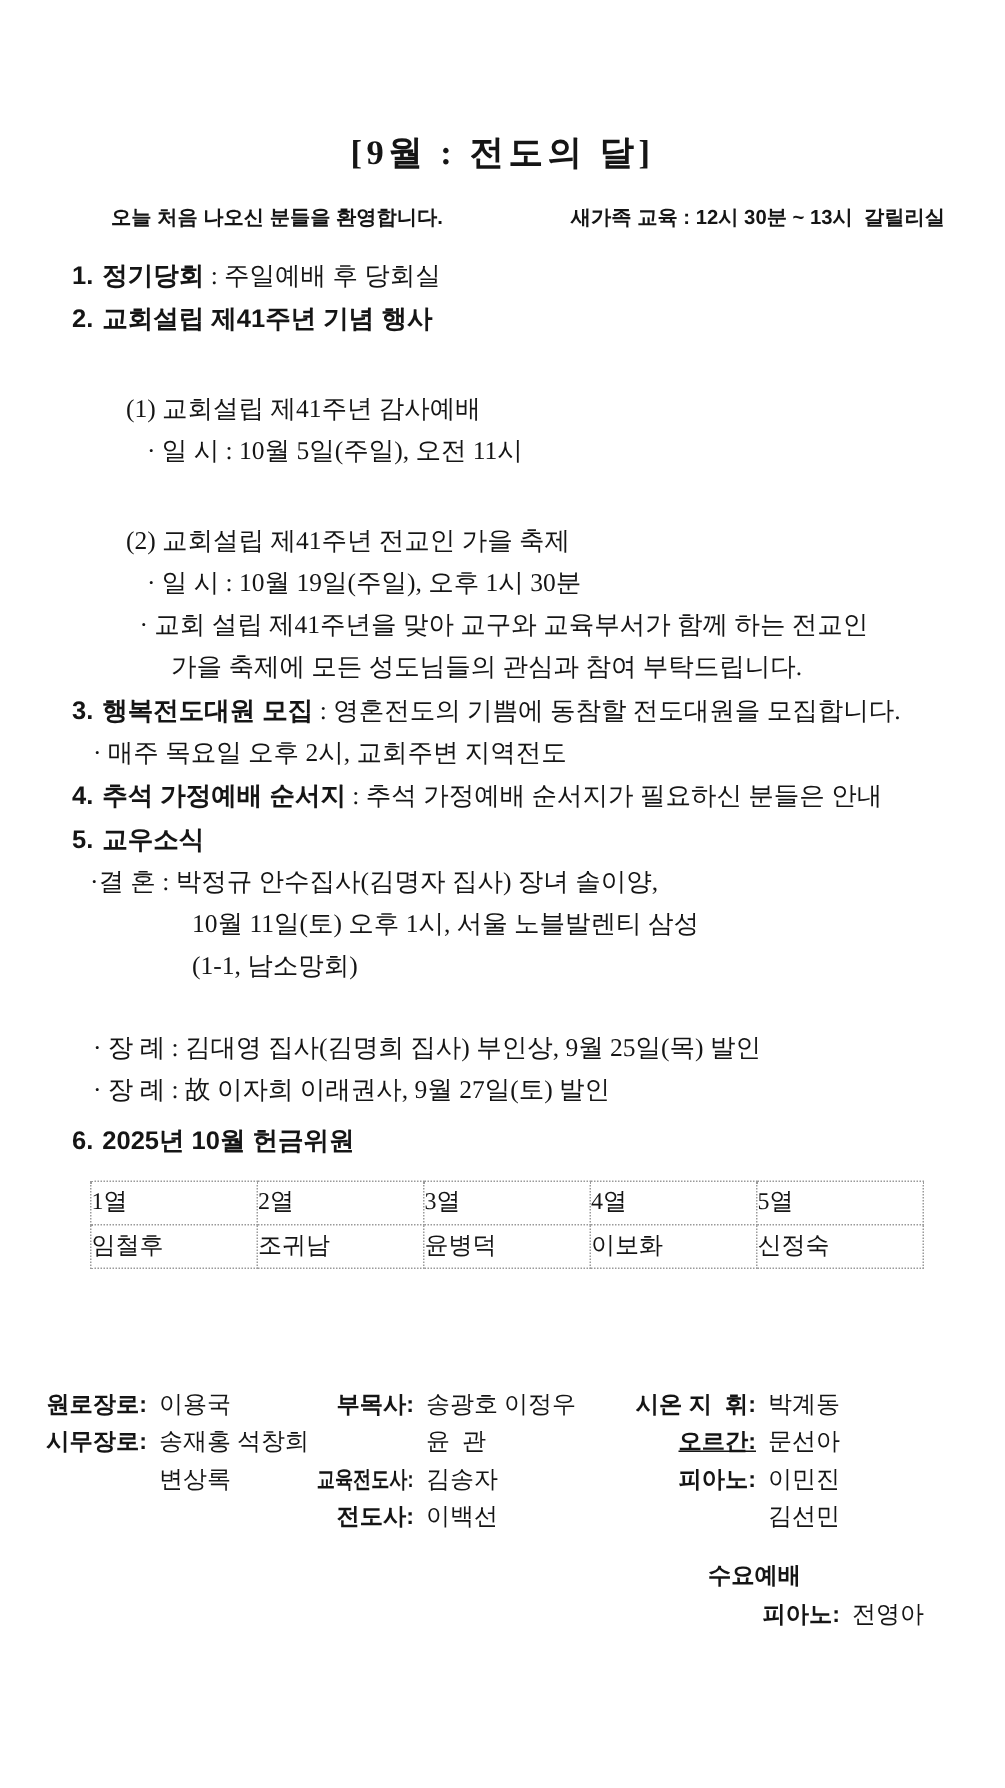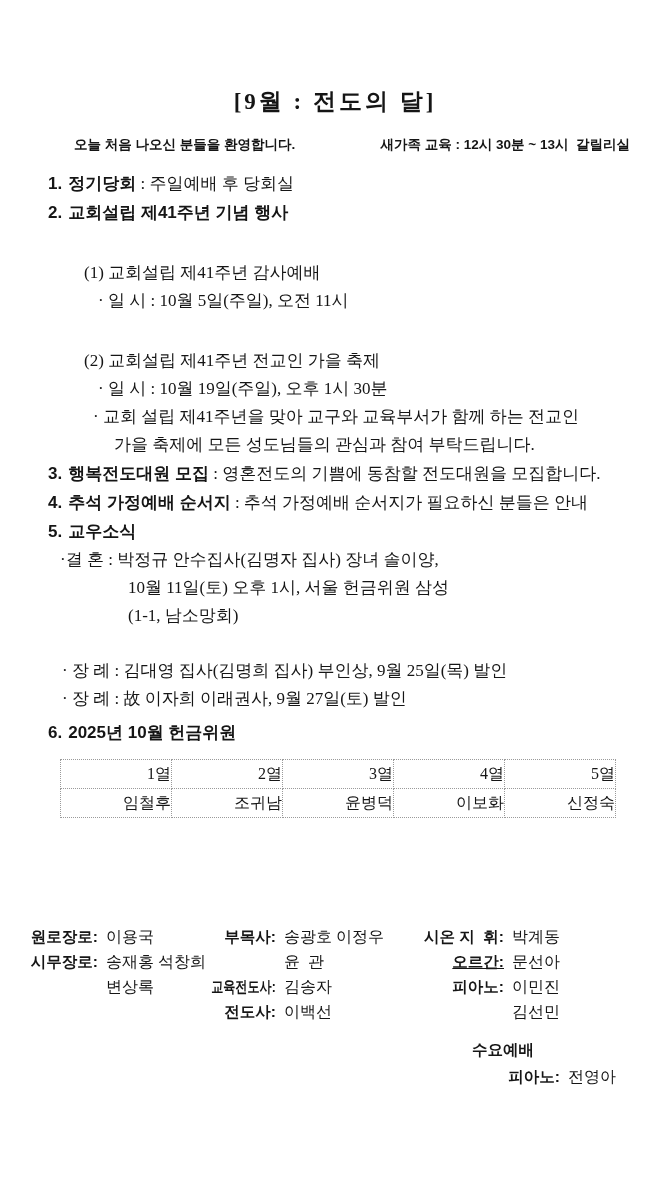--- a/index.html
+++ b/index.html
@@ -62,21 +62,21 @@
   .funeral-block { margin-top: 0; }
 
   .offering-table {
     margin: 12px 0 0 12px;
     border-collapse: collapse;
     width: 556px;
     font-size: 16px;
   }
   .offering-table td {
     border: 1px dotted #9a9a9a;
-    text-align: right;
+    text-align: left;
     height: 26px;
     width: 20%;
     padding: 0;
   }
 
   .staff {
     position: absolute;
     left: 0; top: 838px;
     width: 546px;
     display: flex;
@@ -142,30 +142,31 @@
       <span class="line ind-a">(1) 교회설립 제41주년 감사예배</span>
       <span class="line ind-b">· 일 시 : 10월 5일(주일), 오전 11시</span>
       <span class="line ind-a">(2) 교회설립 제41주년 전교인 가을 축제</span>
       <span class="line ind-b">· 일 시 : 10월 19일(주일), 오후 1시 30분</span>
       <span class="line ind-c">· 교회 설립 제41주년을 맞아 교구와 교육부서가 함께 하는 전교인</span>
       <span class="line ind-d">가을 축제에 모든 성도님들의 관심과 참여 부탁드립니다.</span>
     </div>
 
     <div class="item">
       <span class="line"><span class="item-num">3.</span><span class="item-head">행복전도대원 모집</span><span class="serif"> : 영혼전도의 기쁨에 동참할 전도대원을 모집합니다.</span></span>
+      <span class="line ind-e">· 매주 목요일 오후 2시, 교회주변 지역전도</span>
     </div>
 
     <div class="item">
       <span class="line"><span class="item-num">4.</span><span class="item-head">추석 가정예배 순서지</span><span class="serif"> : 추석 가정예배 순서지가 필요하신 분들은 안내</span></span>
     </div>
 
     <div class="item">
       <span class="line"><span class="item-num">5.</span><span class="item-head">교우소식</span></span>
       <span class="line ind-g">·결 혼 : 박정규 안수집사(김명자 집사) 장녀 솔이양,</span>
-      <span class="line ind-h">10월 11일(토) 오후 1시, 서울 헌금위원 삼성</span>
+      <span class="line ind-h">10월 11일(토) 오후 1시, 서울 노블발렌티 삼성</span>
       <span class="line ind-h">(1-1, 남소망회)</span>
       <div class="gap-funeral"></div>
       <div class="funeral-block">
         <span class="line ind-e">· 장 례 : 김대영 집사(김명희 집사) 부인상, 9월 25일(목) 발인</span>
         <span class="line ind-e">· 장 례 : 故 이자희 이래권사, 9월 27일(토) 발인</span>
       </div>
     </div>
 
     <div class="item" style="margin-top:6px;">
       <span class="line"><span class="item-num">6.</span><span class="item-head">2025년 10월 헌금위원</span></span>

